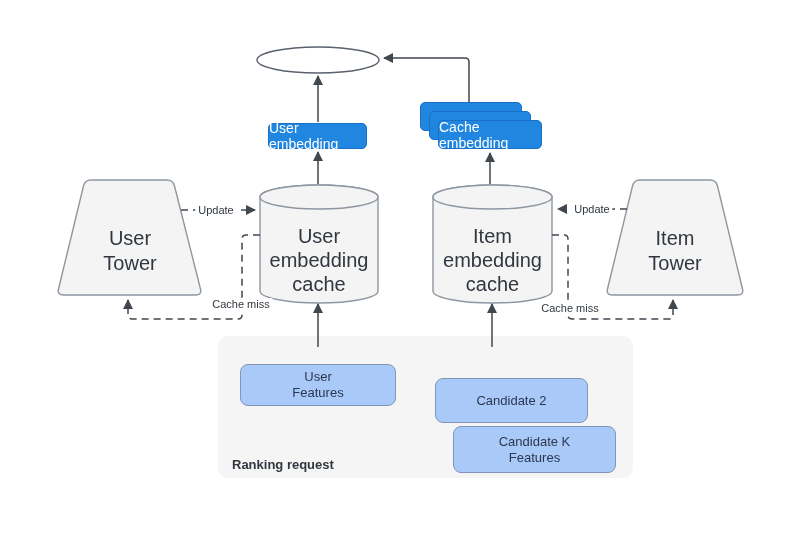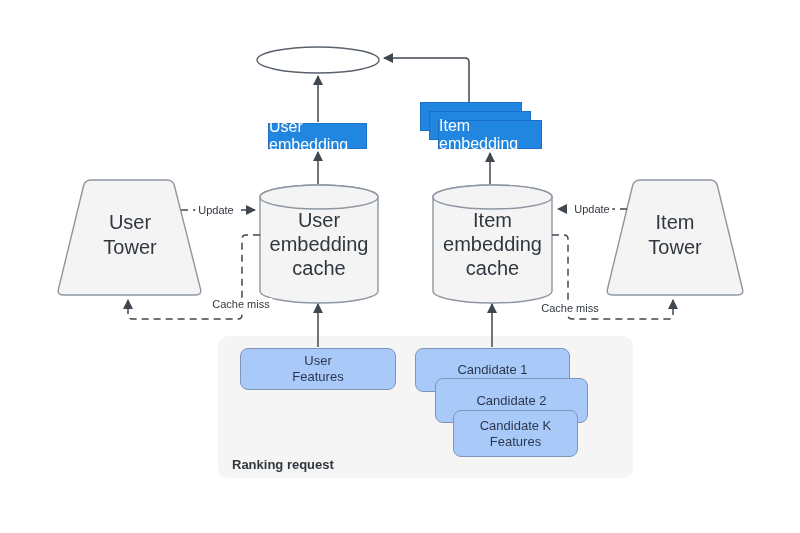--- a/index.html
+++ b/index.html
@@ -19,32 +19,32 @@
   }
   
   svg.layer{position:absolute;left:0;top:0;z-index:2;}
   .shape{fill:var(--shape-fill);stroke:var(--shape-stroke);stroke-width:1.4;}
   .oval{fill:#ffffff;stroke:var(--ellipse-stroke);stroke-width:1.4;}
   .edge{stroke:var(--edge);stroke-width:1.5;fill:none;}
   .dashed{stroke-dasharray:7 5;}
   #arr path{fill:var(--edge);stroke:none;}
   
   .overlay{z-index:3;}
-  .pre{white-space:pre-line;}
+  .pre{white-space:pre-line;margin-top:16px;}
   .shape-label{
     color:var(--text-dark);font-size:20px;line-height:25px;text-align:center;
   }
   .cache-label{line-height:24px;}
   .sim-label{
     left:258px;top:51px;width:120px;text-align:center;
     font-size:15px;color:var(--text-dark);
   }
   .blue-box{
     background:var(--accent-blue);border:1px solid var(--accent-blue-border);
-    border-radius:0;color:#ffffff;font-size:16px;
+    border-radius:5px;color:#ffffff;font-size:14px;
     display:flex;align-items:center;justify-content:center;
   }
   .lblue-box{
     background:var(--light-blue);border:1px solid var(--light-blue-border);
     border-radius:8px;color:var(--navy-text);font-size:13px;line-height:16px;
     display:flex;align-items:center;justify-content:center;text-align:center;
   }
   .edge-label{
     transform:translate(-50%,-50%);background:var(--canvas,#fff);
     padding:0 3px;font-size:11px;font-weight:400;color:var(--text-dark);
@@ -89,41 +89,40 @@
   </svg>
 
 
   <div class="abs overlay blue-box" style="left:268px;top:123px;width:99px;height:26px;">
     <span>User embedding</span>
   </div>
 
   <div class="abs overlay blue-box" style="left:420px;top:102px;width:102px;height:29px;"></div>
   <div class="abs overlay blue-box" style="left:429px;top:111px;width:102px;height:29px;"></div>
   <div class="abs overlay blue-box" style="left:438px;top:120px;width:104px;height:29px;">
-    <span>Item embedding</span>
+    <span>Cache embedding</span>
   </div>
 
   <div class="abs overlay shape-label pre" style="left:60px;top:210px;width:140px;">User
 Tower</div>
   <div class="abs overlay shape-label pre" style="left:605px;top:210px;width:140px;">Item
 Tower</div>
 
   <div class="abs overlay shape-label cache-label pre" style="left:260px;top:208px;width:118px;">User
 embedding
 cache</div>
   <div class="abs overlay shape-label cache-label pre" style="left:433px;top:208px;width:119px;">Item
 embedding
 cache</div>
 
   <div class="abs overlay lblue-box pre" style="left:240px;top:348px;width:156px;height:42px;">User
 Features</div>
 
-  <div class="abs overlay lblue-box" style="left:415px;top:348px;width:155px;height:44px;">Candidate 1</div>
   <div class="abs overlay lblue-box" style="left:435px;top:378px;width:153px;height:45px;">Candidate 2</div>
-  <div class="abs overlay lblue-box pre" style="left:453px;top:410px;width:125px;height:47px;">Candidate K
+  <div class="abs overlay lblue-box pre" style="left:453px;top:410px;width:163px;height:47px;">Candidate K
 Features</div>
 
   <div class="abs overlay container-label">Ranking request</div>
 
   <div class="abs overlay edge-label" style="left:216px;top:210px;">Update</div>
   <div class="abs overlay edge-label" style="left:592px;top:209px;">Update</div>
   <div class="abs overlay edge-label" style="left:241px;top:304px;">Cache miss</div>
   <div class="abs overlay edge-label" style="left:570px;top:308px;">Cache miss</div>
 
 </div>

